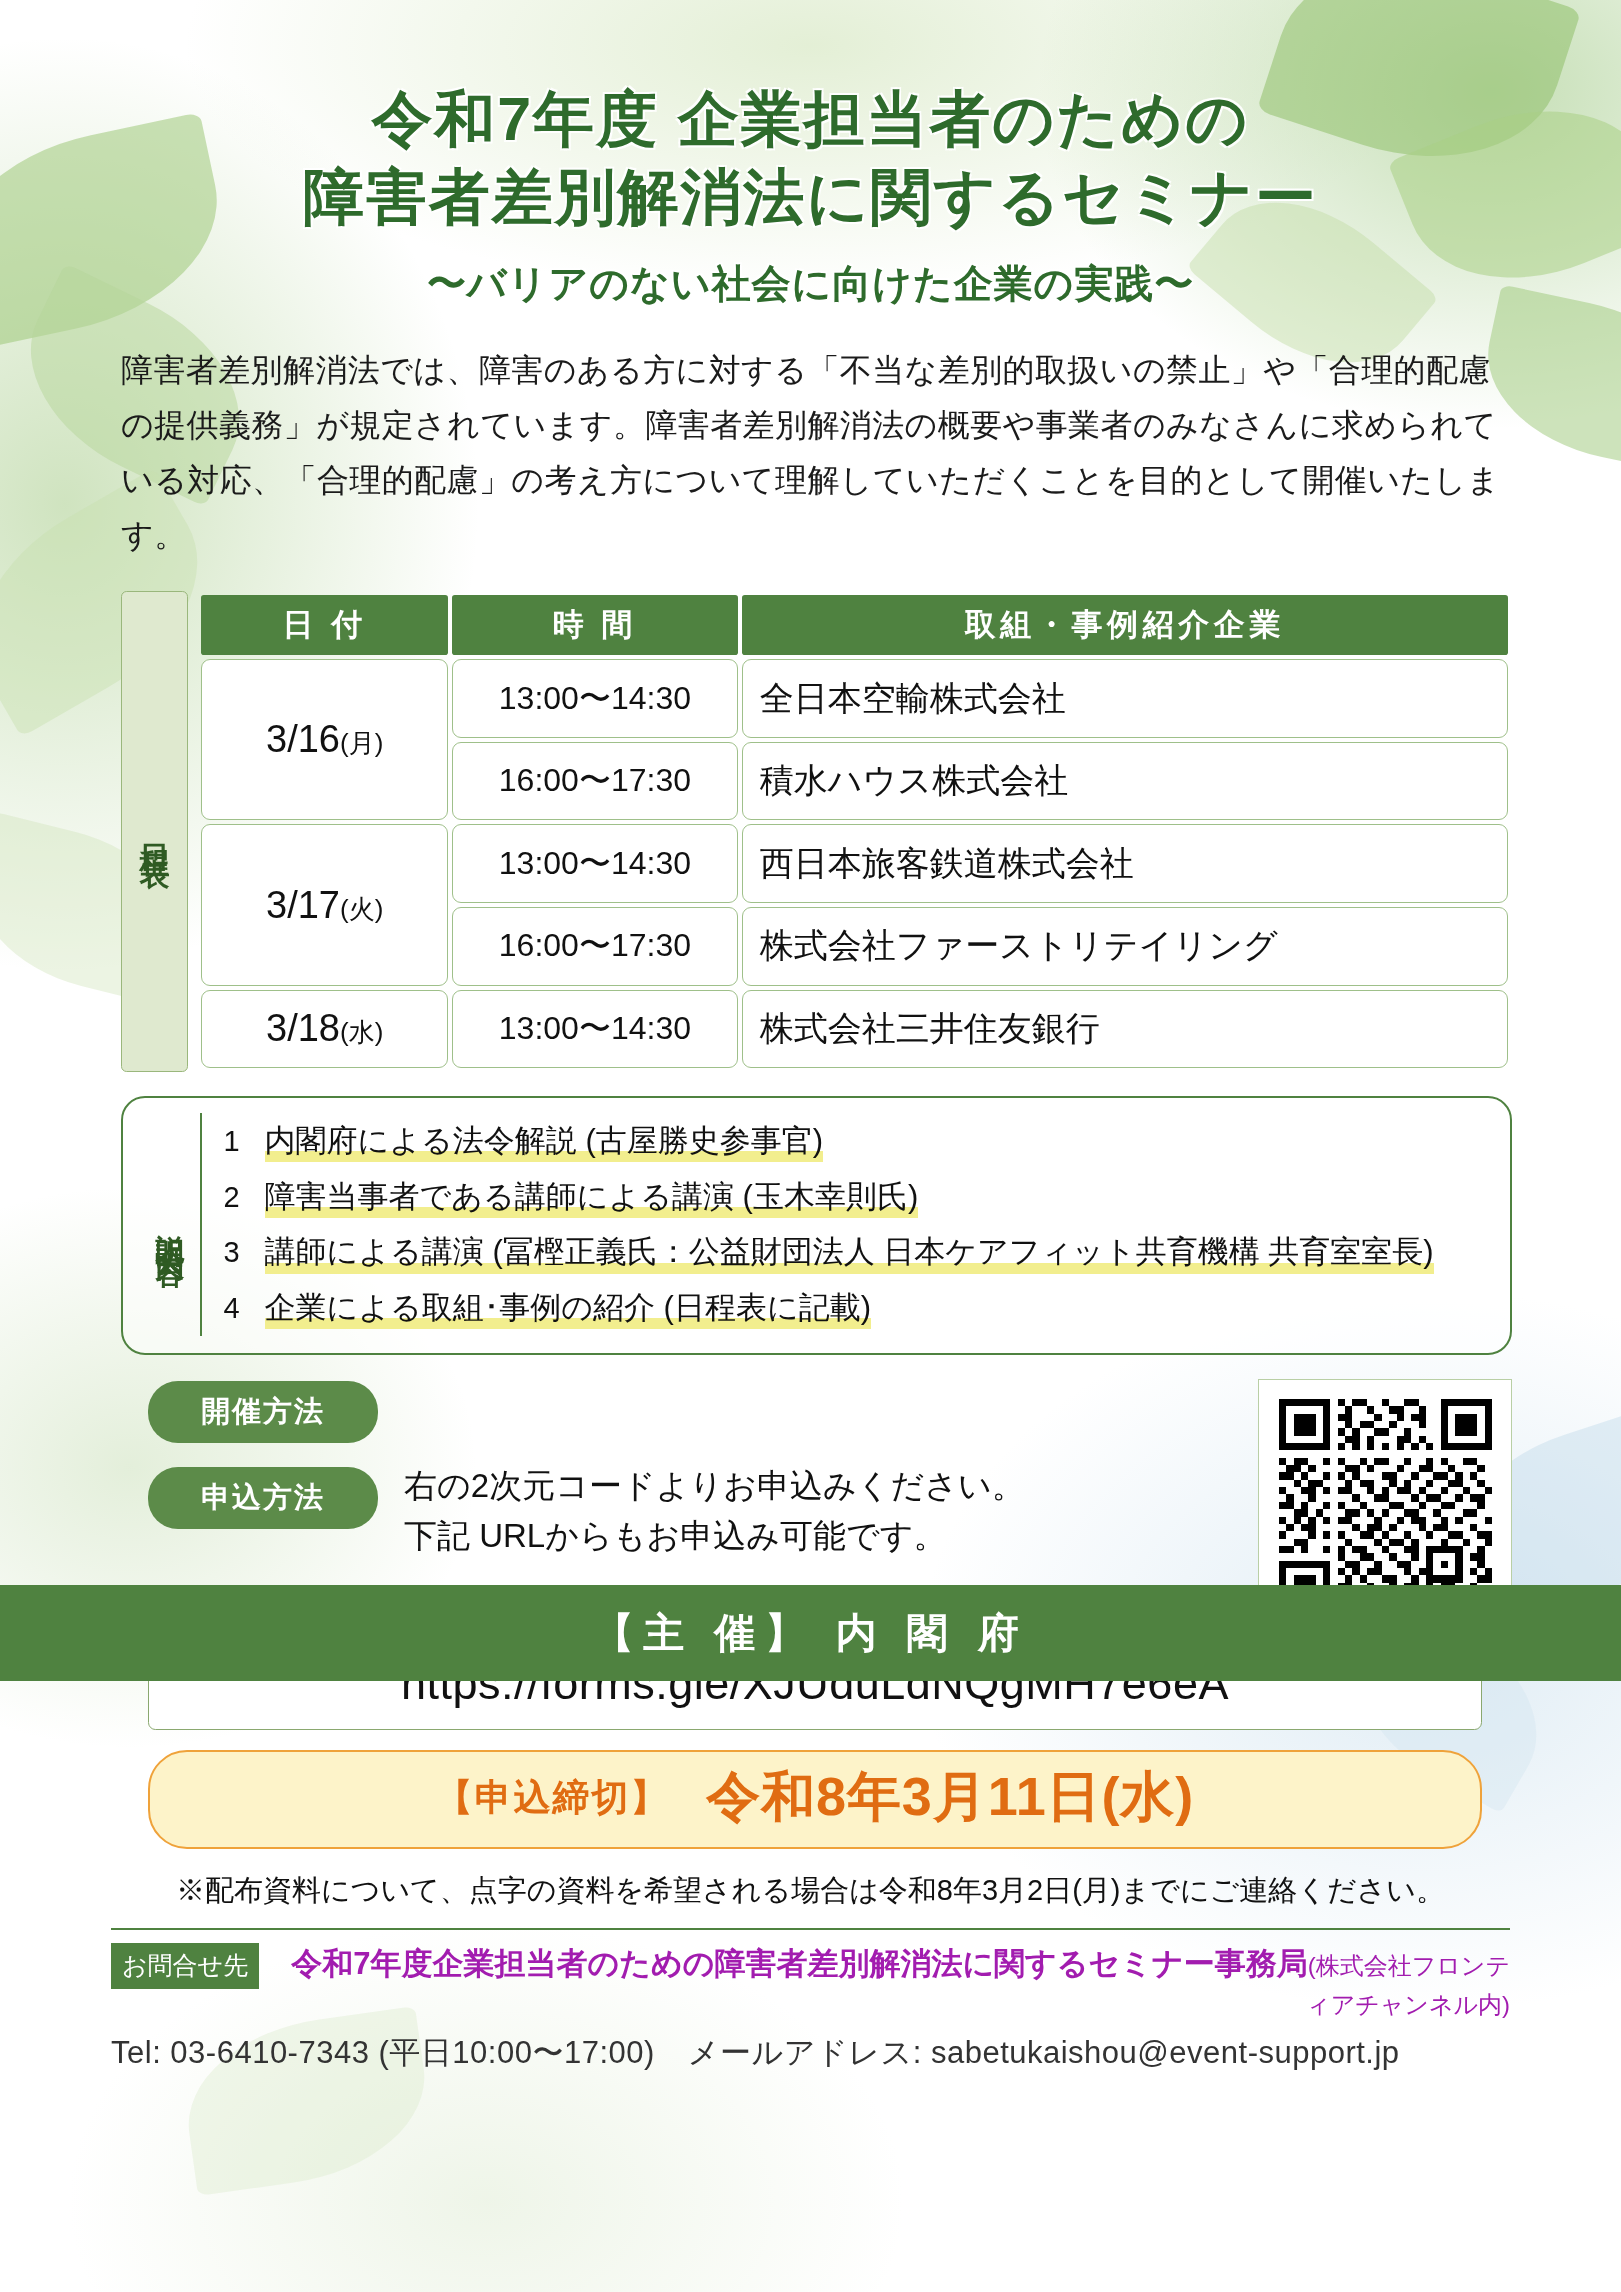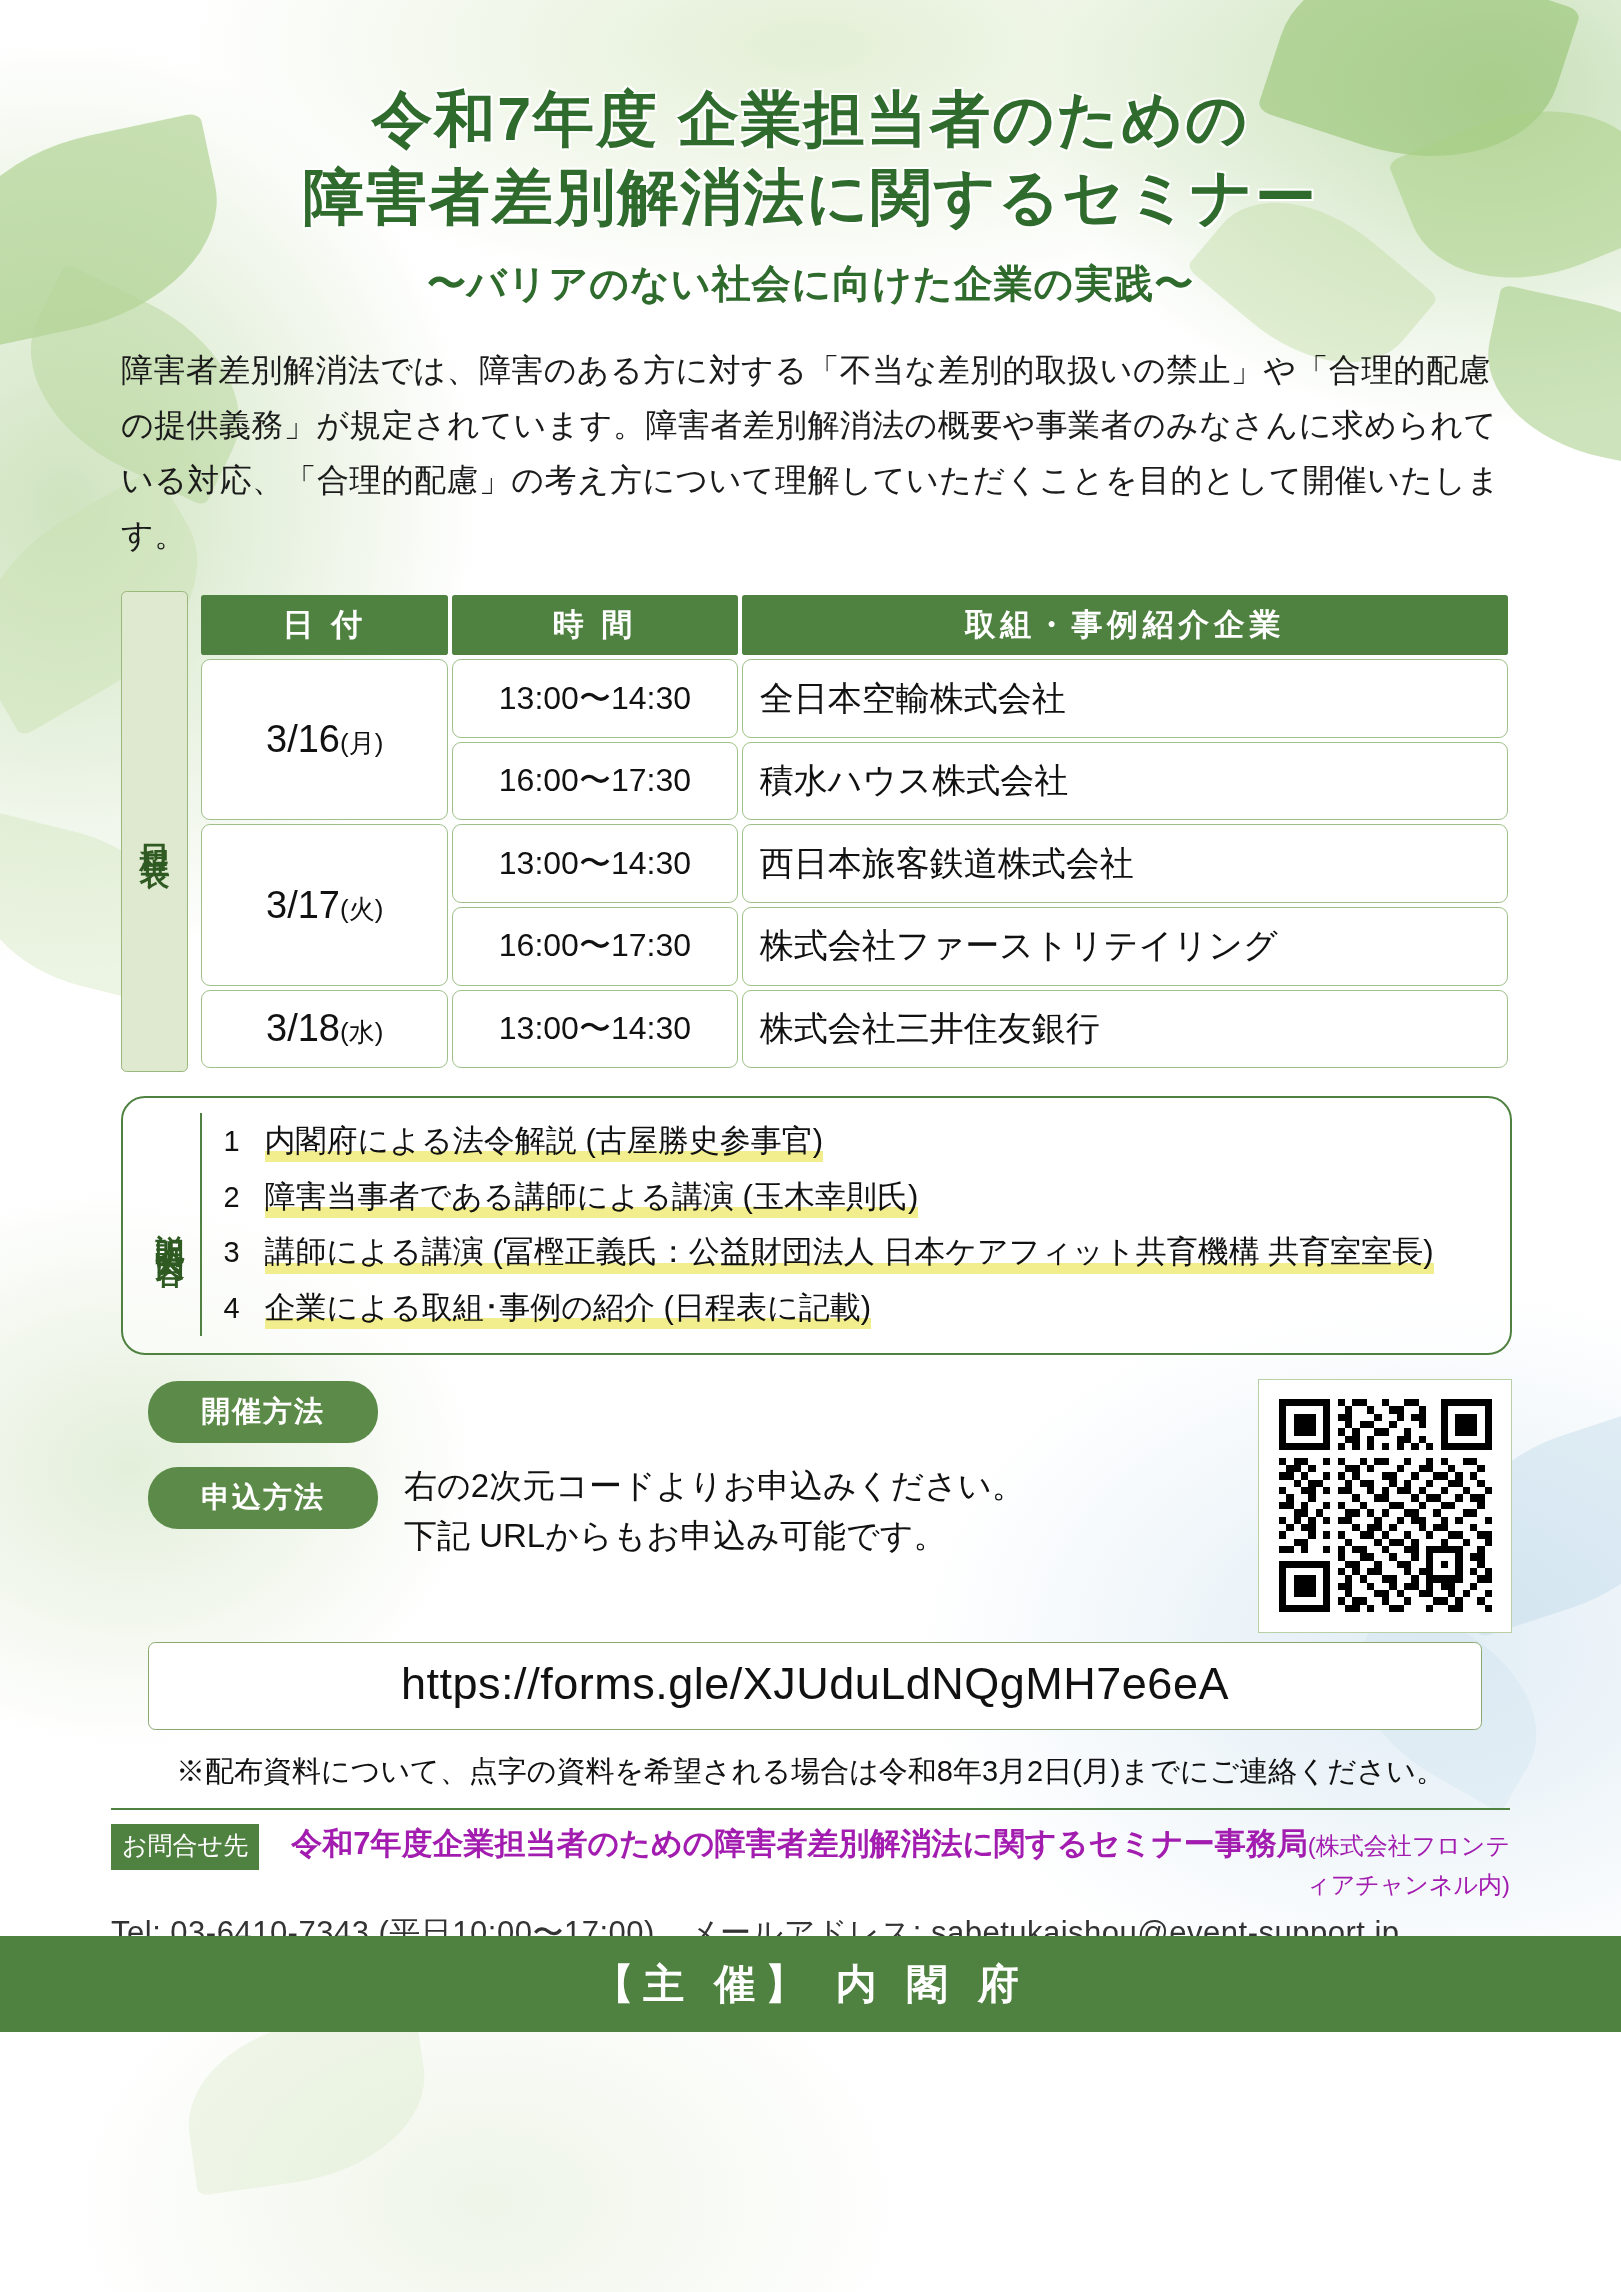--- a/index.html
+++ b/index.html
@@ -39,21 +39,21 @@
     border-radius: 60% 5% 60% 5%;
     opacity: 0.55;
   }
   .leaf.v2 { border-radius: 5% 60% 5% 60%; }
 
   
   .page {
     position: relative;
     z-index: 2;
     width: 1621px;
-    height: 2032px;
+    height: 1681px;
     box-sizing: border-box;
     padding: 0 0 0 0;
   }
 
   
   .title-block {
     text-align: center;
     padding-top: 80px;
   }
   .title-line {
@@ -698,20 +698,24 @@
             <rect x="20" y="28" width="1" height="1"></rect>
           <rect x="23" y="28" width="2" height="1"></rect>
             <rect x="28" y="28" width="1" height="1"></rect>
         </g>
       </svg>
     </div>
   </div>
 
   <div class="urlbox">https://forms.gle/XJUduLdNQgMH7e6eA</div>
 
+  <div class="deadline">
+    <div class="dl-label">【申込締切】</div>
+    <div class="dl-value">令和8年3月11日(水)</div>
+  </div>
 
   <div class="note">※配布資料について、点字の資料を希望される場合は令和8年3月2日(月)までにご連絡ください。</div>
 
   <div class="contact">
     <div class="contact-row1">
       <div class="contact-tag">お問合せ先</div>
       <div class="contact-org">
         <span>令和7年度企業担当者のための障害者差別解消法に関するセミナー事務局</span><span class="sub">(株式会社フロンティアチャンネル内)</span>
       </div>
     </div>

